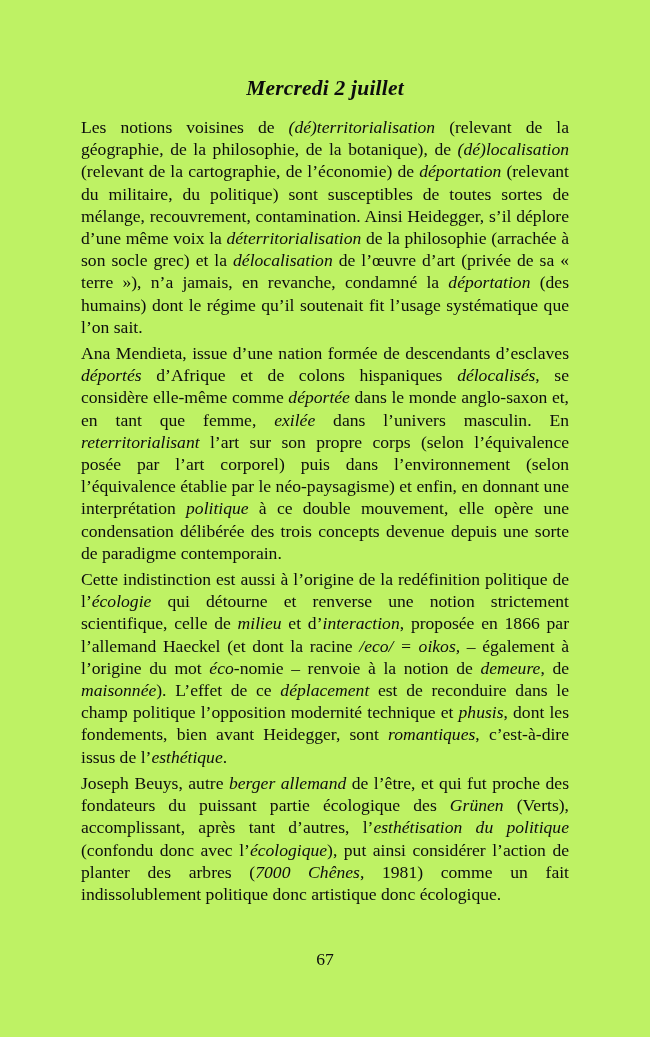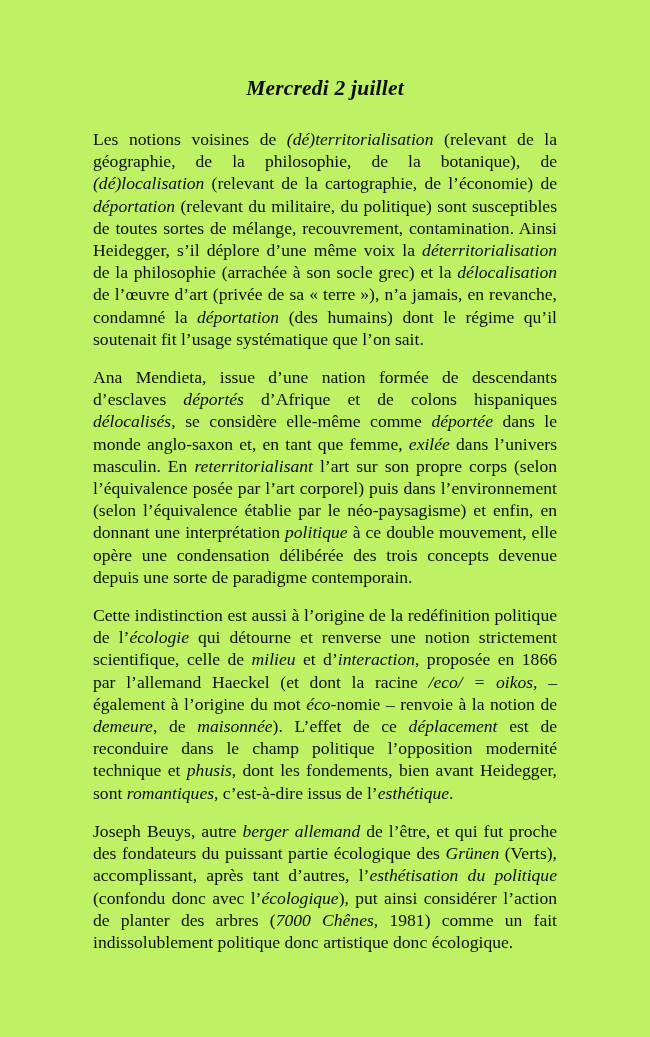--- a/index.html
+++ b/index.html
@@ -41,21 +41,21 @@
     top: 112px;
     width: 496px;
     font-size: 17.6px;
     line-height: 22.2px;
     text-align: justify;
     text-justify: inter-word;
     -webkit-hyphens: none;
     hyphens: none;
   }
   .body-text p {
-    margin: 16px;
+    margin: 4px;
     text-indent: 0;
   }
   .body-text p:last-child {
     text-align-last: left;
   }
   i, em { font-style: italic; }
   .folio {
     position: absolute;
     left: 0;
     top: 948px;
@@ -76,14 +76,15 @@
 
   <h1 class="page-title">Mercredi 2 juillet</h1>
 
   <div class="body-text">
     <p>Les notions voisines de <i>(dé)territorialisation</i> (relevant de la géographie, de la philosophie, de la botanique), de <i>(dé)localisation</i> (relevant de la cartographie, de l’économie) de <i>déportation</i> (relevant du militaire, du politique) sont susceptibles de toutes sortes de mélange, recouvrement, contamination. Ainsi Heidegger, s’il déplore d’une même voix la <i>déterritorialisation</i> de la philosophie (arrachée à son socle grec) et la <i>délocalisation</i> de l’œuvre d’art (privée de sa « terre »), n’a jamais, en revanche, condamné la <i>déportation</i> (des humains) dont le régime qu’il soutenait fit l’usage systématique que l’on sait.</p>
     <p>Ana Mendieta, issue d’une nation formée de descendants d’esclaves <i>déportés</i> d’Afrique et de colons hispaniques <i>délocalisés</i>, se considère elle-même comme <i>déportée</i> dans le monde anglo-saxon et, en tant que femme, <i>exilée</i> dans l’univers masculin. En <i>reterritorialisant</i> l’art sur son propre corps (selon l’équivalence posée par l’art corporel) puis dans l’environnement (selon l’équivalence établie par le néo-paysagisme) et enfin, en donnant une interprétation <i>politique</i> à ce double mouvement, elle opère une condensation délibérée des trois concepts devenue depuis une sorte de paradigme contemporain.</p>
     <p>Cette indistinction est aussi à l’origine de la redéfinition politique de l’<i>écologie</i> qui détourne et renverse une notion strictement scientifique, celle de <i>milieu</i> et d’<i>interaction</i>, proposée en 1866 par l’allemand Haeckel (et dont la racine <i>/eco/ = oikos, –</i> également à l’origine du mot <i>éco</i>-nomie – renvoie à la notion de <i>demeure</i>, de <i>maisonnée</i>). L’effet de ce <i>déplacement</i> est de reconduire dans le champ politique l’opposition modernité technique et <i>phusis</i>, dont les fondements, bien avant Heidegger, sont <i>romantiques</i>, c’est-à-dire issus de l’<i>esthétique</i>.</p>
     <p>Joseph Beuys, autre <i>berger allemand</i> de l’être, et qui fut proche des fondateurs du puissant partie écologique des <i>Grünen</i> (Verts), accomplissant, après tant d’autres, l’<i>esthétisation du politique</i> (confondu donc avec l’<i>écologique</i>), put ainsi considérer l’action de planter des arbres (<i>7000 Chênes</i>, 1981) comme un fait indissolublement politique donc artistique donc écologique.</p>
   </div>
 
+  <div class="folio">67</div>
 
 </div>
 
 </body></html>

